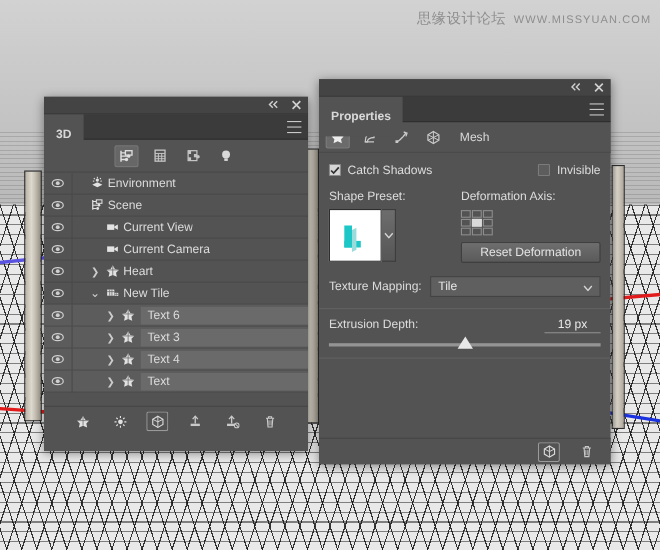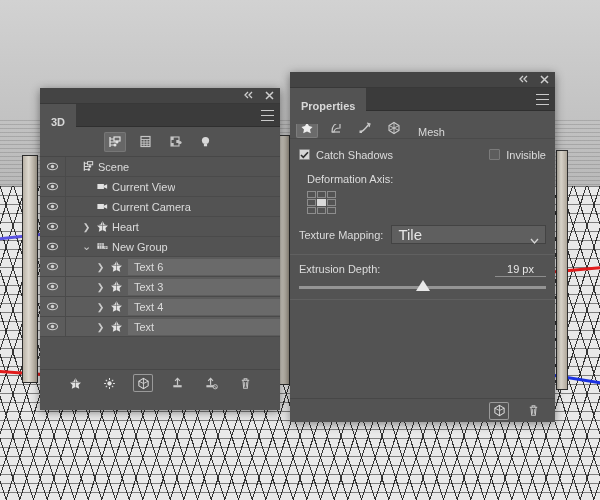--- a/index.html
+++ b/index.html
@@ -210,21 +210,21 @@
     display: flex; align-items: center; justify-content: center;
     cursor: pointer; border-radius: 2px;
   }
   .foot-btn.framed { box-shadow: inset 0 0 0 1px #9a9a9a; }
   .foot-btn svg { display: block; }
 
   
   #panelprops { left: 290px; top: 72px; width: 265px; height: 350px; }
   .prop-tabs {
     height: 28px; background: #535353;
-    display: flex; align-items: flex-end; gap: 7px;
+    display: flex; align-items: center; gap: 7px;
     padding-left: 6px;
     border-bottom: 1px solid #4a4a4a;
   }
   .prop-tab {
     width: 22px; height: 20px;
     display: flex; align-items: center; justify-content: center;
     border-radius: 2px; cursor: pointer;
   }
   .prop-tab.active { background: #6b6b6b; box-shadow: inset 0 0 0 1px #7d7d7d; }
   .prop-tab-label { font-size: 11px; color: #d9d9d9; margin-left: 6px; }
@@ -299,21 +299,21 @@
   .row-line {
     display: flex; align-items: center; margin-top: 12px;
   }
   .select {
     margin-left: 8px;
     flex: 1 1 auto; height: 19px;
     background: #5f5f5f;
     border: 1px solid #434343;
     display: flex; align-items: center;
     padding: 0 6px;
-    font-size: 15px; color: #e6e6e6;
+    font-size: 11px; color: #e6e6e6;
     position: relative; cursor: pointer;
   }
   .select .sel-arrow {
     position: absolute; right: 6px; top: 4px;
   }
   .divider { height: 1px; background: #606060; margin: 10px -9px 0 -9px; }
 
   .slider-row { margin-top: 8px; }
   .slider-head { display: flex; align-items: baseline; }
   .slider-value {
@@ -362,20 +362,24 @@
     </div>
     <div class="axis axis-blue-left"></div>
     <div class="axis axis-red-left"></div>
     <div class="axis axis-red-right"></div>
     <div class="axis axis-blue-right"></div>
     <div class="art-slab"></div>
     <div class="art-slab2"></div>
     <div class="art-slab3"></div>
   </div>
 
+  <div class="watermark">
+    <span class="wm-cn">思缘设计论坛</span>
+    <span class="wm-url">WWW.MISSYUAN.COM</span>
+  </div>
 
   <div class="panel" id="panel3d">
     <div class="panel-titlebar">
       <div class="title-btns">
         <span class="tb-icon">
           <svg width="11" height="8" viewBox="0 0 11 8">
               <path d="M5 1 L2 4 L5 7 M9 1 L6 4 L9 7" stroke="#cfcfcf" stroke-width="1.3" fill="none"></path>
             </svg>
         </span>
         <span class="tb-icon">
@@ -433,20 +437,38 @@
           <span class="eye">
             <svg width="13" height="13" viewBox="0 0 14 14">
               <ellipse cx="7" cy="7" rx="5.4" ry="3.5" fill="none" stroke="#cfcfcf" stroke-width="1.2"></ellipse>
               <circle cx="7" cy="7" r="1.9" fill="#cfcfcf"></circle>
             </svg>
           </span>
           <span class="rindent" style="width: 0px;"></span>
           <span class="chev"></span>
           <span class="ricon">
             <svg width="13" height="13" viewBox="0 0 14 14">
+              <path d="M7 6 L12 8.5 L7 11 L2 8.5 Z" fill="#e2e2e2"></path>
+              <circle cx="7" cy="4" r="1.6" fill="#e2e2e2"></circle>
+              <path d="M7 0.8 v1.4 M3.6 2 l.9 1.1 M10.4 2 l-.9 1.1 M2.6 4.8 l1.4 .3 M11.4 4.8 l-1.4 .3" stroke="#e2e2e2" stroke-width="1"></path>
+            </svg>
+          </span>
+          <span class="rlabel">Environment</span>
+        </div>
+        <div class="tree-row">
+          <span class="eye">
+            <svg width="13" height="13" viewBox="0 0 14 14">
+              <ellipse cx="7" cy="7" rx="5.4" ry="3.5" fill="none" stroke="#cfcfcf" stroke-width="1.2"></ellipse>
+              <circle cx="7" cy="7" r="1.9" fill="#cfcfcf"></circle>
+            </svg>
+          </span>
+          <span class="rindent" style="width: 0px;"></span>
+          <span class="chev"></span>
+          <span class="ricon">
+            <svg width="13" height="13" viewBox="0 0 14 14">
               <path d="M2.5 2 v9.5" stroke="#e2e2e2" stroke-width="1.2" fill="none"></path>
               <path d="M2.5 3.5 h3.5 M2.5 7 h4.5 M2.5 10.3 h3.5" stroke="#e2e2e2" stroke-width="1"></path>
               <rect x="6" y="1.8" width="5.5" height="3.4" fill="none" stroke="#e2e2e2" stroke-width="1"></rect>
               <circle cx="8.5" cy="7" r="1.4" fill="#e2e2e2"></circle>
               <circle cx="7.3" cy="10.3" r="1.4" fill="#e2e2e2"></circle>
             </svg>
           </span>
           <span class="rlabel">Scene</span>
         </div>
         <div class="tree-row">
@@ -510,21 +532,21 @@
           <span class="rindent" style="width: 14px;"></span>
           <span class="chev" style="font-size: 11px;">⌄</span>
           <span class="ricon">
             <svg width="13" height="13" viewBox="0 0 14 14">
               <rect x="1.5" y="3.5" width="7" height="6" fill="#e2e2e2"></rect>
               <path d="M1.5 5.5 h7 M4 3.5 v6 M6.2 3.5 v6" stroke="#6d6d6d" stroke-width=".8"></path>
               <rect x="8.8" y="6.7" width="3.6" height="3" fill="#e2e2e2"></rect>
               <path d="M8.8 8.2 h3.6 M10.4 6.7 v3" stroke="#6d6d6d" stroke-width=".7"></path>
             </svg>
           </span>
-          <span class="rlabel">New Group</span>
+          <span class="rlabel">New Tile</span>
         </div>
         <div class="tree-row selected">
           <span class="eye">
             <svg width="13" height="13" viewBox="0 0 14 14">
               <ellipse cx="7" cy="7" rx="5.4" ry="3.5" fill="none" stroke="#cfcfcf" stroke-width="1.2"></ellipse>
               <circle cx="7" cy="7" r="1.9" fill="#cfcfcf"></circle>
             </svg>
           </span>
           <span class="rindent" style="width: 28px;"></span>
           <span class="chev">❯</span>
@@ -696,33 +718,48 @@
         </span>
         <span class="chk-label">Catch Shadows</span>
         <span class="spacer-right">
           <span class="chk off"></span>
           <span class="chk-label">Invisible</span>
         </span>
       </div>
 
 
       <div class="shape-block">
+        <div class="shape-left">
+          <div class="sec-label">Shape Preset:</div>
+          <div class="thumb-wrap">
+            <div class="thumb">
+              <span class="lshape"></span>
+              <span class="lshade"></span>
+            </div>
+            <div class="thumb-drop">
+              <svg width="9" height="6" viewBox="0 0 9 6">
+                  <path d="M1 1 L4.5 5 L8 1" stroke="#d4d4d4" stroke-width="1.3" fill="none"></path>
+                </svg>
+            </div>
+          </div>
+        </div>
         <div class="shape-right">
           <div class="sec-label">Deformation Axis:</div>
           <div class="deform-grid">
             <span class="deform-cell"></span>
             <span class="deform-cell"></span>
             <span class="deform-cell"></span>
             <span class="deform-cell"></span>
             <span class="deform-cell on"></span>
             <span class="deform-cell"></span>
             <span class="deform-cell"></span>
             <span class="deform-cell"></span>
             <span class="deform-cell"></span>
           </div>
+          <div class="btn">Reset Deformation</div>
         </div>
       </div>
 
       <div class="row-line">
         <span class="sec-label">Texture Mapping:</span>
         <span class="select">
           <span>Tile</span>
           <span class="sel-arrow">
             <svg width="9" height="6" viewBox="0 0 9 6">
                 <path d="M1 1 L4.5 5 L8 1" stroke="#d4d4d4" stroke-width="1.3" fill="none"></path>

